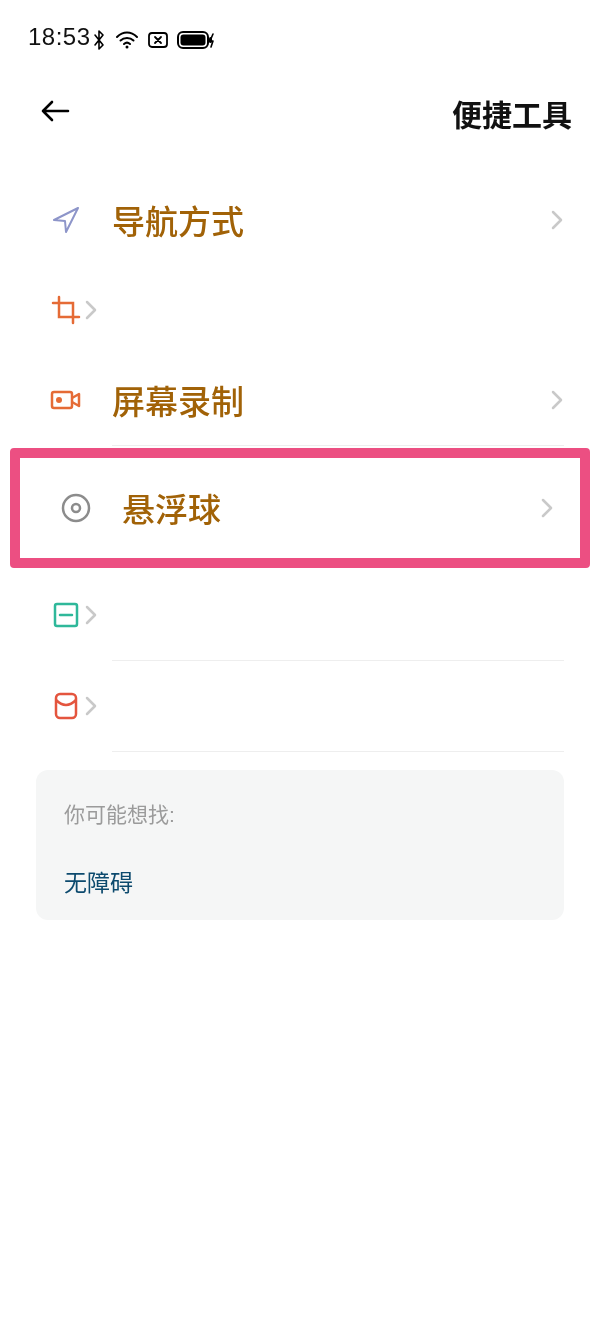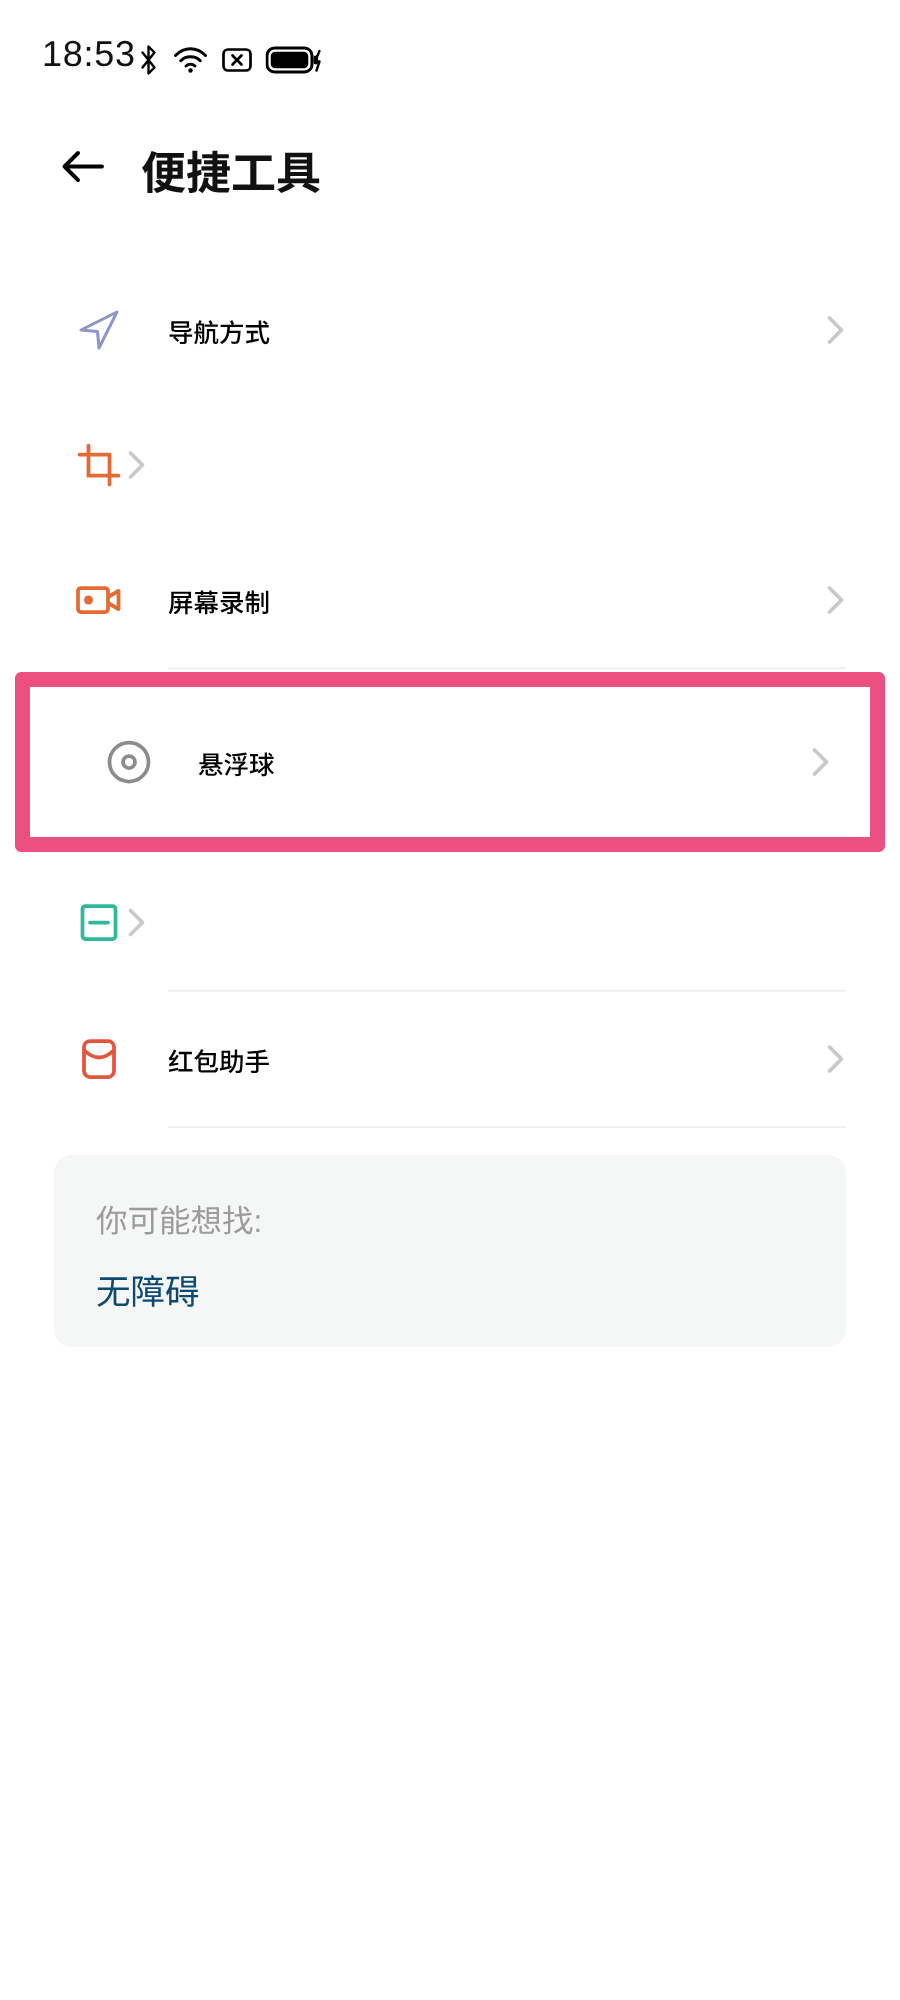--- a/index.html
+++ b/index.html
@@ -1,32 +1,32 @@
 <!DOCTYPE html>
 <html><head>
 <meta charset="utf-8">
 <style>
   * { box-sizing: border-box; margin: 0; padding: 0; }
   html, body { width: 600px; height: 1333px; background: #fff; font-family: -apple-system, "Helvetica Neue", Arial, "PingFang SC", "Noto Sans CJK SC", sans-serif; color: #111; }
   .statusbar { height: 55px; display: flex; align-items: flex-end; padding: 0 28px 4px 28px; }
   .statusbar .time { font-size: 24px; font-weight: 500; letter-spacing: 0.5px; }
   .statusbar .icons { display: flex; align-items: center; gap: 8px; }
   .statusbar .icons svg { display: block; }
-  .header { display: flex; align-items: center; gap: 24px; padding: 36px 28px 10px 40px; }
+  .header { display: flex; align-items: center; gap: 24px; padding: 36px 28px 10px 40px; justify-content: space-between; }
   .header .title { font-size: 30px; font-weight: 700; }
   .list { margin-top: 30px; }
   .row { display: flex; align-items: center; padding: 0 36px 0 48px; height: 90px; }
   .row .icon { width: 36px; height: 36px; flex: 0 0 36px; display: flex; align-items: center; justify-content: center; }
-  .row .label { flex: 1; font-size: 17px; font-weight: 500; color: #000000; margin-left: 28px; }
+  .row .label { flex: 1; font-size: 33px; font-weight: 500; color: #a16207; margin-left: 28px; }
   .row .chev { flex: 0 0 auto; }
   .divider { height: 1px; background: #eee; margin: 0 36px 0 112px; }
   .highlight { border: 10px solid #ec4f82; border-radius: 4px; margin: 2px 10px; }
-  .highlight .row { height: 100px; padding-left: 48px; padding-right: 26px; }
+  .highlight .row { height: 100px; padding-left: 38px; padding-right: 26px; }
   .suggestion-box { margin: 18px 36px 0 36px; background: #f5f6f6; border-radius: 12px; padding: 28px 28px 8px 28px; }
-  .suggestion-box .heading { font-size: 21px; color: #9b9b9b; }
+  .suggestion-box .heading { font-size: 21px; color: #9b9b9b; margin-bottom: 22px; }
   .suggestion-box .item { font-size: 23px; color: #0c4a6e; padding: 14px 0; }
   .chev svg { display:block; }
 </style>
 </head>
 <body>
 
 <div class="statusbar">
   <div class="time">18:53</div>
   <div class="icons">
     <span>
@@ -151,21 +151,20 @@
 
   <div class="divider"></div>
 
   <div class="row">
     <span class="icon">
       <svg width="32" height="32" viewBox="0 0 32 32">
           <rect x="6" y="4" width="20" height="24" rx="4" fill="none" stroke="#e4553e" stroke-width="2.5"></rect>
           <path d="M6 10 Q16 20 26 10" fill="none" stroke="#e4553e" stroke-width="2.5"></path>
         </svg>
     </span>
-    <span class="label">红包助手</span>
     <span class="chev">
         <svg width="14" height="22" viewBox="0 0 14 22">
           <path d="M3 3 L11 11 L3 19" fill="none" stroke="#c9c9c9" stroke-width="2.5" stroke-linecap="round" stroke-linejoin="round"></path>
         </svg>
       </span>
   </div>
 
   <div class="divider"></div>
 
 </div>

